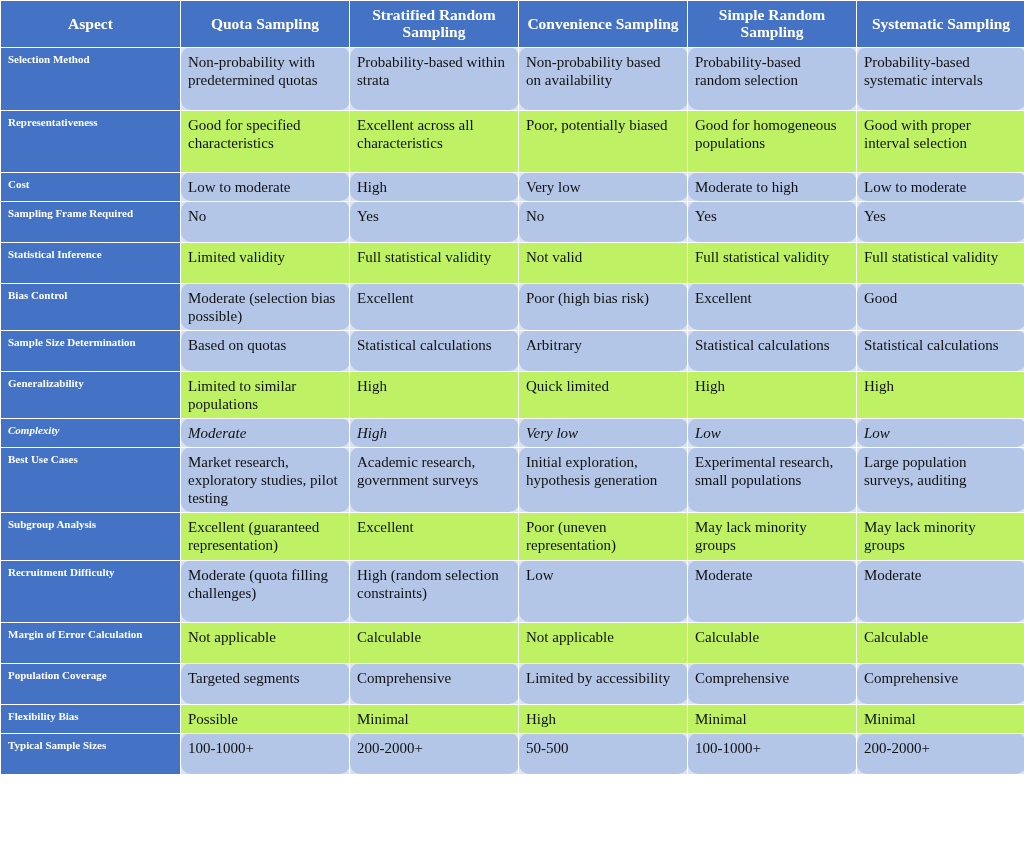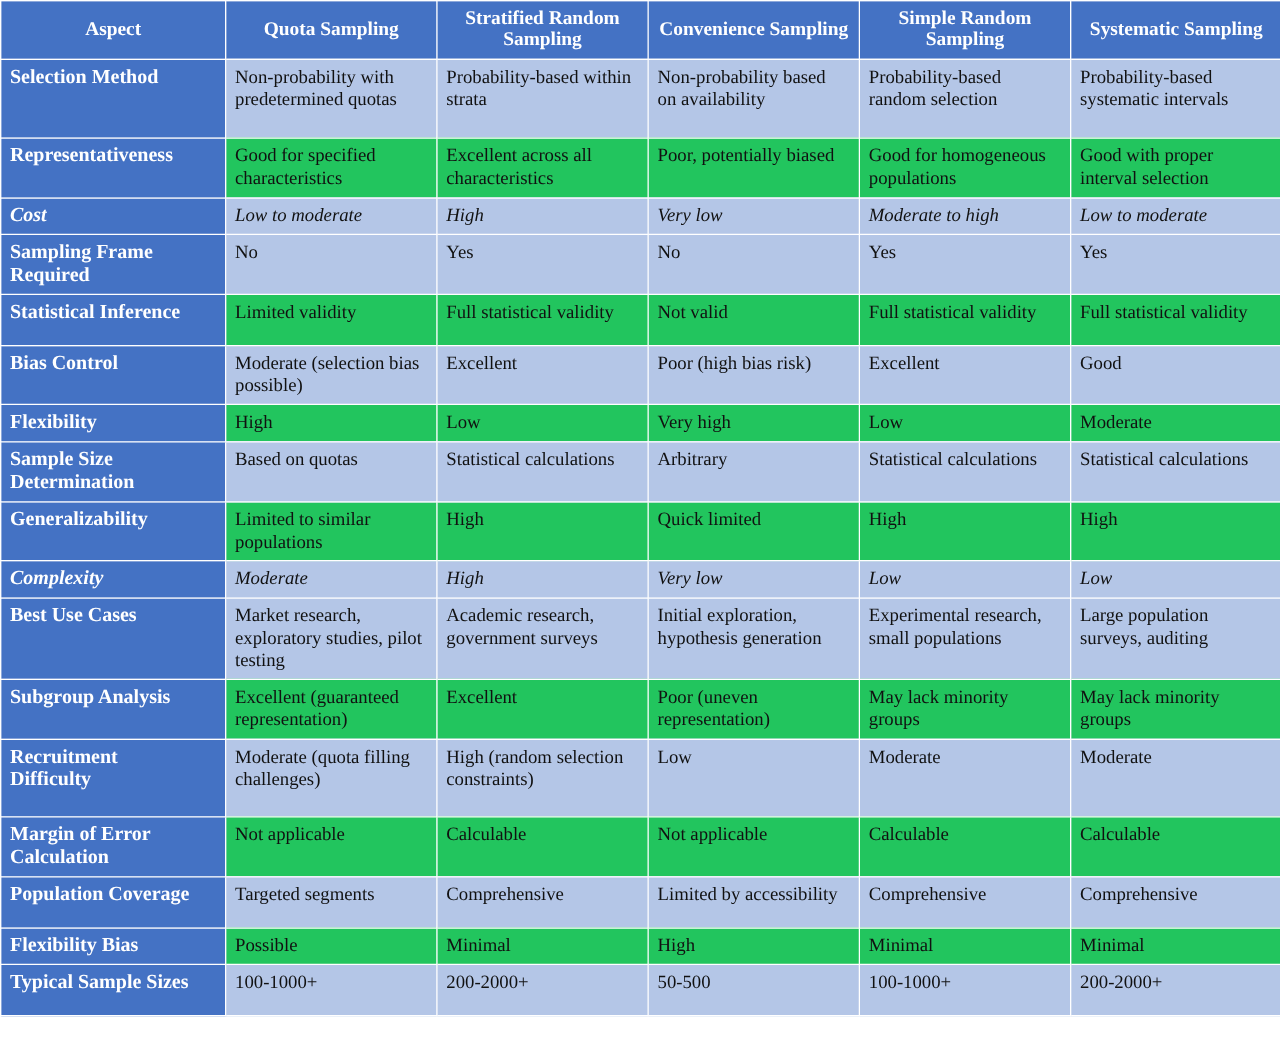--- a/index.html
+++ b/index.html
@@ -33,41 +33,41 @@
     padding: 5px 6px 6px 6px;
     border: 1px solid #ffffff;
     height: 36px;
     box-sizing: border-box;
   }
 
   tbody th.aspect {
     background: #4472c4;
     color: #ffffff;
     font-weight: bold;
-    font-size: 16px;
+    font-size: 11px;
     line-height: 1.16;
     text-align: left;
     vertical-align: top;
     padding: 5px 19px 5px 7px;
     border: 1px solid #ffffff;
   }
 
   tbody td.cell {
     color: #111111;
     font-weight: normal;
     font-size: 15px;
     line-height: 1.2;
     text-align: left;
     vertical-align: top;
     padding: 5px 8px 5px 7px;
     border: 1px solid #ffffff;
   }
 
-  tbody tr.band-a td.cell { background: #b4c6e7; }
-  tbody tr.band-b td.cell { background: #22c55e; }
+  tbody tr.band-a td.cell { background: #b4c6e7; border-radius: 10px; }
+  tbody tr.band-b td.cell { background: #bef264; }
 </style>
 </head>
 <body>
 
 <table class="cmp">
   <colgroup>
     <col class="c-aspect">
     <col class="c-data">
     <col class="c-data">
     <col class="c-data">
@@ -86,29 +86,29 @@
   </thead>
   <tbody>
       <tr class="band-a" style="height: 63px;">
         <th class="aspect">Selection Method</th>
         <td class="cell">Non-probability with predetermined quotas</td>
         <td class="cell">Probability-based within strata</td>
         <td class="cell">Non-probability based on availability</td>
         <td class="cell">Probability-based random selection</td>
         <td class="cell">Probability-based systematic intervals</td>
       </tr>
-      <tr class="band-b" style="height: 48px;">
+      <tr class="band-b" style="height: 62px;">
         <th class="aspect">Representativeness</th>
         <td class="cell">Good for specified characteristics</td>
         <td class="cell">Excellent across all characteristics</td>
         <td class="cell">Poor, potentially biased</td>
         <td class="cell">Good for homogeneous populations</td>
         <td class="cell">Good with proper interval selection</td>
       </tr>
-      <tr class="band-a" style="height: 21px; font-style: italic;">
+      <tr class="band-a" style="height: 21px;">
         <th class="aspect">Cost</th>
         <td class="cell">Low to moderate</td>
         <td class="cell">High</td>
         <td class="cell">Very low</td>
         <td class="cell">Moderate to high</td>
         <td class="cell">Low to moderate</td>
       </tr>
       <tr class="band-a" style="height: 41px;">
         <th class="aspect">Sampling Frame Required</th>
         <td class="cell">No</td>
@@ -126,28 +126,20 @@
         <td class="cell">Full statistical validity</td>
       </tr>
       <tr class="band-a" style="height: 41px;">
         <th class="aspect">Bias Control</th>
         <td class="cell">Moderate (selection bias possible)</td>
         <td class="cell">Excellent</td>
         <td class="cell">Poor (high bias risk)</td>
         <td class="cell">Excellent</td>
         <td class="cell">Good</td>
       </tr>
-      <tr class="band-b" style="height: 21px;">
-        <th class="aspect">Flexibility</th>
-        <td class="cell">High</td>
-        <td class="cell">Low</td>
-        <td class="cell">Very high</td>
-        <td class="cell">Low</td>
-        <td class="cell">Moderate</td>
-      </tr>
       <tr class="band-a" style="height: 41px;">
         <th class="aspect">Sample Size Determination</th>
         <td class="cell">Based on quotas</td>
         <td class="cell">Statistical calculations</td>
         <td class="cell">Arbitrary</td>
         <td class="cell">Statistical calculations</td>
         <td class="cell">Statistical calculations</td>
       </tr>
       <tr class="band-b" style="height: 41px;">
         <th class="aspect">Generalizability</th>

